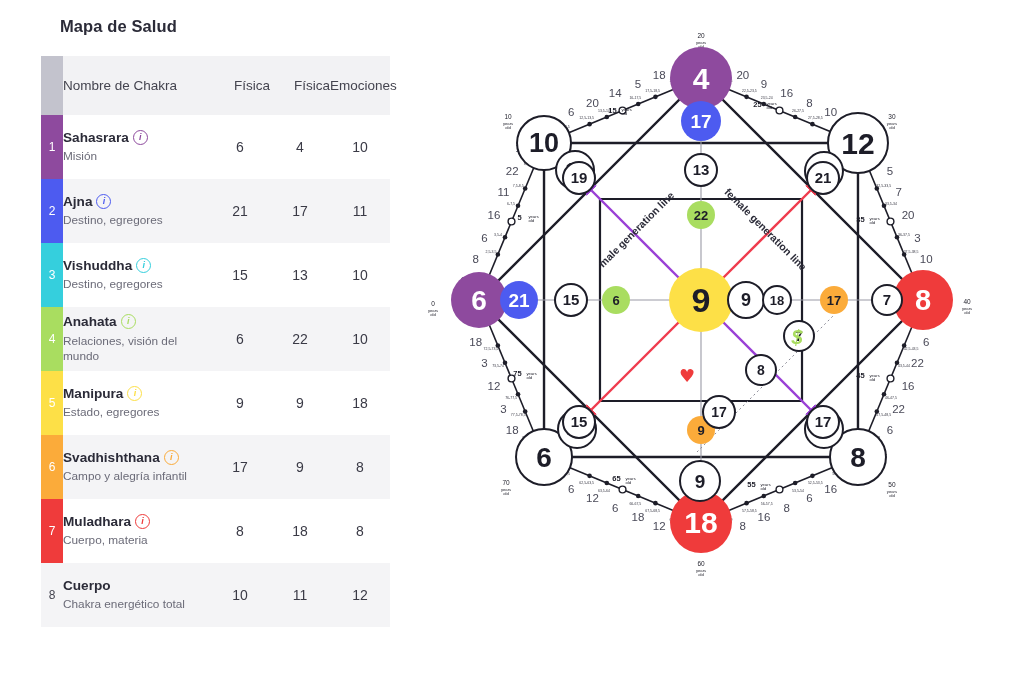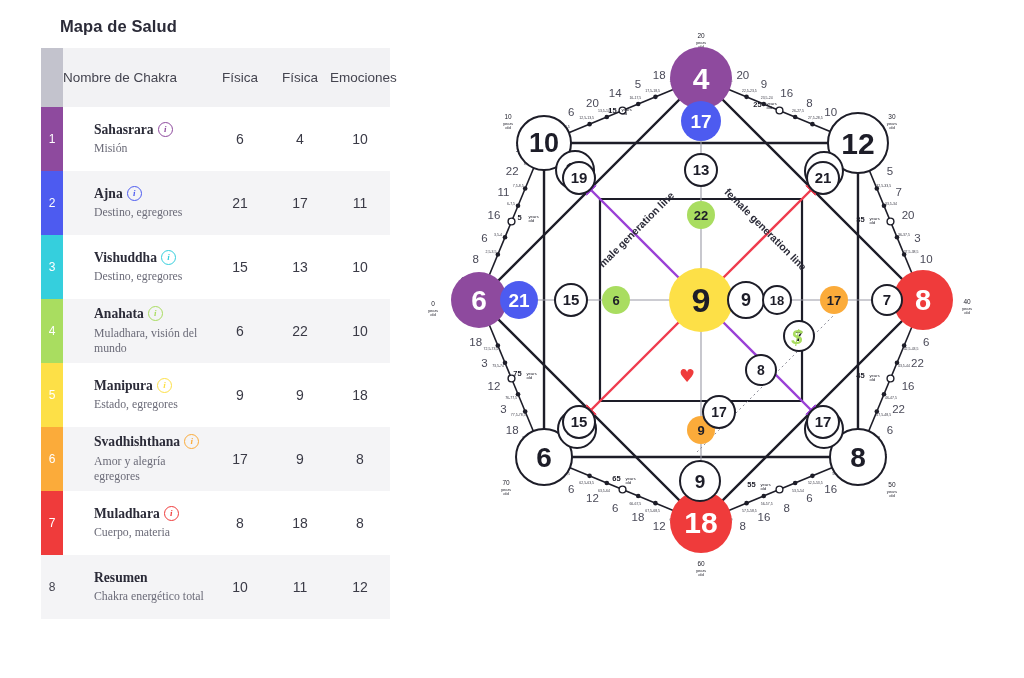--- a/index.html
+++ b/index.html
@@ -15,42 +15,42 @@
   #root{position:relative;width:1024px;height:496px;}
 
   
   .left-panel{position:absolute;left:0;top:0;width:430px;height:678px;}
   .page-title{
     position:absolute;left:60px;top:17px;
     font-size:16.5px;font-weight:bold;color:#2b2b38;
     letter-spacing:0.1px;
   }
   .chakra-table{
-    position:absolute;left:41px;top:48px;width:349px;
+    position:absolute;left:41px;top:56px;width:349px;
     border-collapse:collapse;
     table-layout:fixed;
   }
   .chakra-table td,.chakra-table th{padding:0;vertical-align:middle;}
 
   .col-stripe{width:22px;}
   .col-name{width:147px;}
   .col-num{width:60px;}
 
   .thead-row td{background:#f2f2f4;height:59px;}
   .thead-row td.stripe-head{background:#c3c3cd;}
   .th-label{
     font-size:13.5px;color:#44444f;font-weight:normal;
     padding-left:0px;
   }
   .th-name{padding-left:31px;text-align:left;}
-  .th-num{text-align:center;}
+  .th-num{text-align:right;}
 
   .row-band td{height:64px;}
   .row-band.alt td{background:#f4f4f6;}
-  .row-band td.cell-name{padding-left:31px;font-family:Liberation Serif, serif;}
+  .row-band td.cell-name{}
   .row-band td.cell-num{
     text-align:center;font-size:14px;color:#3a3a46;
   }
 
   .stripe{
     position:relative;
     text-align:center;
     color:#ffffff;font-size:12px;font-weight:normal;
   }
   .stripe .idx{display:block;}
@@ -138,21 +138,21 @@
             <td class="cell-num">15</td>
             <td class="cell-num">13</td>
             <td class="cell-num">10</td>
           </tr>
           <tr class="row-band alt">
             <td class="stripe" style="background: rgb(169, 221, 96);">
               <span class="idx">4</span>
             </td>
             <td class="cell-name">
               <div class="chakra-name">Anahata<span class="info-ico" style="color: rgb(169, 221, 96);">i</span></div>
-              <div class="chakra-sub">Muladhara, visión del mundo</div>
+              <div class="chakra-sub">Relaciones, visión del mundo</div>
             </td>
             <td class="cell-num">6</td>
             <td class="cell-num">22</td>
             <td class="cell-num">10</td>
           </tr>
           <tr class="row-band">
             <td class="stripe" style="background: rgb(253, 224, 71);">
               <span class="idx">5</span>
             </td>
             <td class="cell-name">
@@ -162,21 +162,21 @@
             <td class="cell-num">9</td>
             <td class="cell-num">9</td>
             <td class="cell-num">18</td>
           </tr>
           <tr class="row-band alt">
             <td class="stripe" style="background: rgb(251, 171, 58);">
               <span class="idx">6</span>
             </td>
             <td class="cell-name">
               <div class="chakra-name">Svadhishthana<span class="info-ico" style="color: rgb(251, 171, 58);">i</span></div>
-              <div class="chakra-sub">Amor y alegría egregores</div>
+              <div class="chakra-sub">Campo y alegría infantil</div>
             </td>
             <td class="cell-num">17</td>
             <td class="cell-num">9</td>
             <td class="cell-num">8</td>
           </tr>
           <tr class="row-band">
             <td class="stripe" style="background: rgb(239, 59, 59);">
               <span class="idx">7</span>
             </td>
             <td class="cell-name">
@@ -185,21 +185,21 @@
             </td>
             <td class="cell-num">8</td>
             <td class="cell-num">18</td>
             <td class="cell-num">8</td>
           </tr>
           <tr class="row-band alt">
             <td class="stripe plain">
               <span class="idx">8</span>
             </td>
             <td class="cell-name">
-              <div class="chakra-name">Resumen</div>
+              <div class="chakra-name">Cuerpo</div>
               <div class="chakra-sub">Chakra energético total</div>
             </td>
             <td class="cell-num">10</td>
             <td class="cell-num">11</td>
             <td class="cell-num">12</td>
           </tr>
         </tbody>
     </table>
   </div>
 

